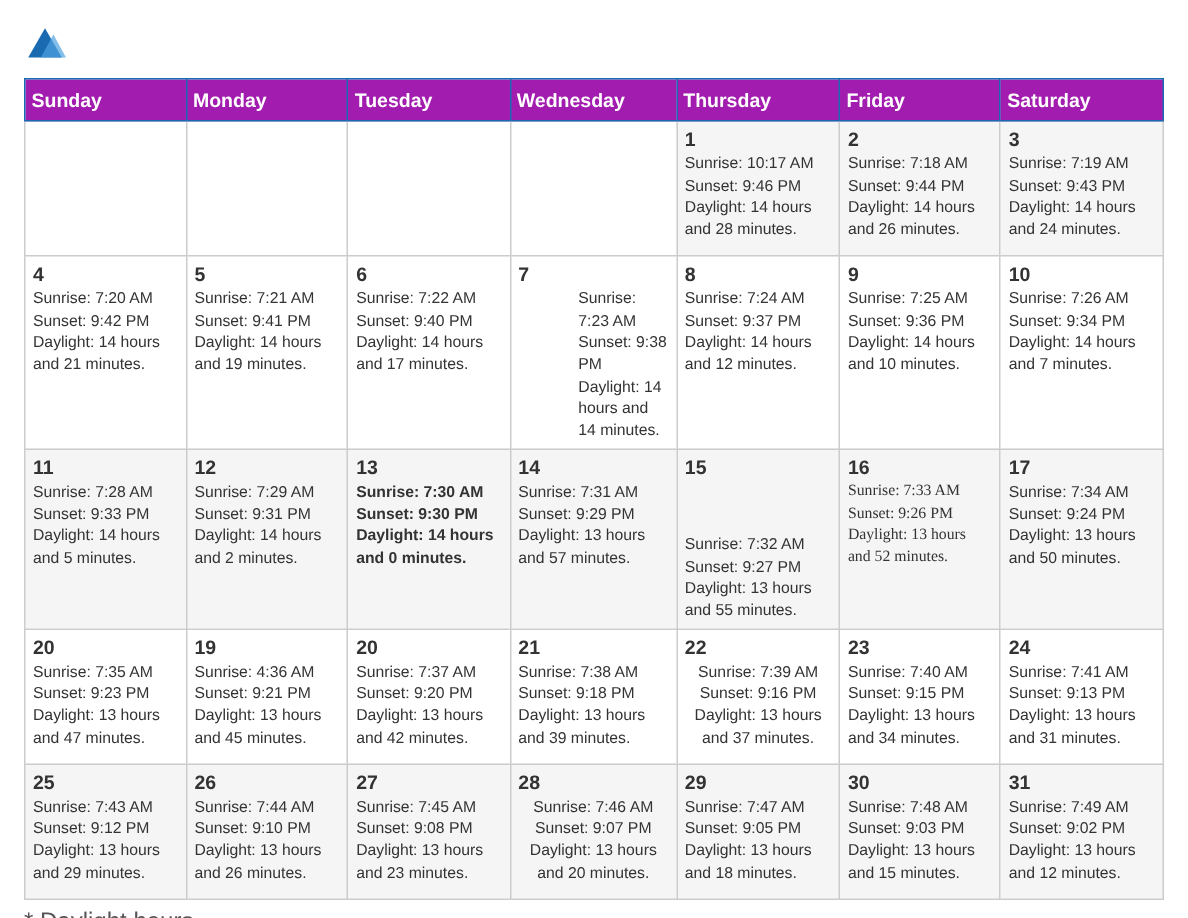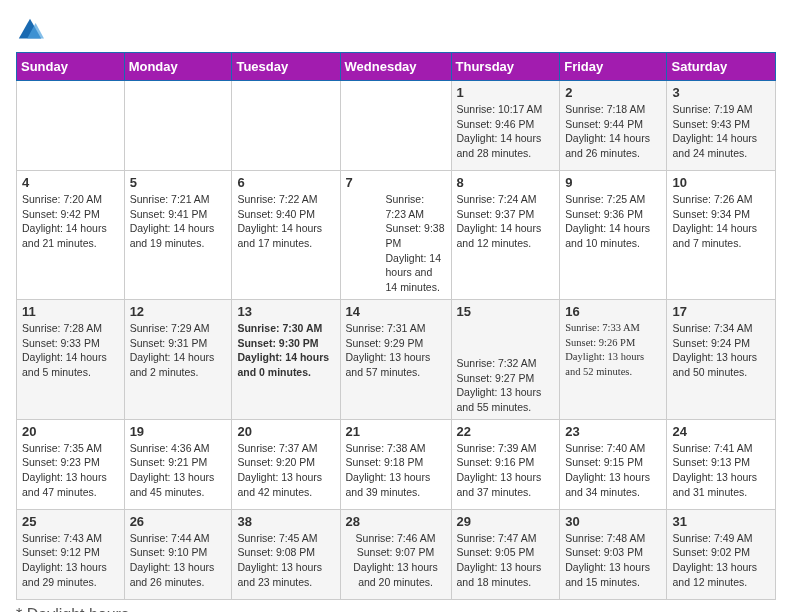--- a/index.html
+++ b/index.html
@@ -249,21 +249,21 @@
 Daylight: 13 hours and 42 minutes.</div>
         </td>
         <td>
           <span class="day-num">21</span>
           <div class="day-info" style="white-space: pre-line;">Sunrise: 7:38 AM
 Sunset: 9:18 PM
 Daylight: 13 hours and 39 minutes.</div>
         </td>
         <td>
           <span class="day-num">22</span>
-          <div class="day-info" style="white-space: pre-line;">Sunrise: 7:39 AM
+          <div class="day-info" style="white-space: pre-line; text-align: center;">Sunrise: 7:39 AM
 Sunset: 9:16 PM
 Daylight: 13 hours and 37 minutes.</div>
         </td>
         <td>
           <span class="day-num">23</span>
           <div class="day-info" style="white-space: pre-line;">Sunrise: 7:40 AM
 Sunset: 9:15 PM
 Daylight: 13 hours and 34 minutes.</div>
         </td>
         <td>
@@ -280,21 +280,21 @@
 Sunset: 9:12 PM
 Daylight: 13 hours and 29 minutes.</div>
         </td>
         <td>
           <span class="day-num">26</span>
           <div class="day-info" style="white-space: pre-line;">Sunrise: 7:44 AM
 Sunset: 9:10 PM
 Daylight: 13 hours and 26 minutes.</div>
         </td>
         <td>
-          <span class="day-num">38</span>
+          <span class="day-num">27</span>
           <div class="day-info" style="white-space: pre-line;">Sunrise: 7:45 AM
 Sunset: 9:08 PM
 Daylight: 13 hours and 23 minutes.</div>
         </td>
         <td>
           <span class="day-num">28</span>
           <div class="day-info" style="white-space: pre-line; text-align: center;">Sunrise: 7:46 AM
 Sunset: 9:07 PM
 Daylight: 13 hours and 20 minutes.</div>
         </td>

